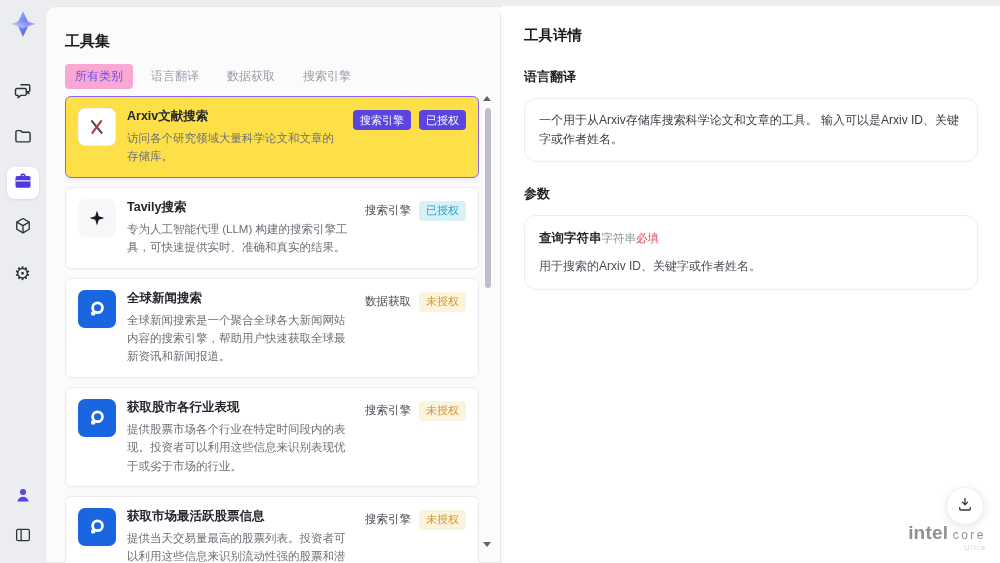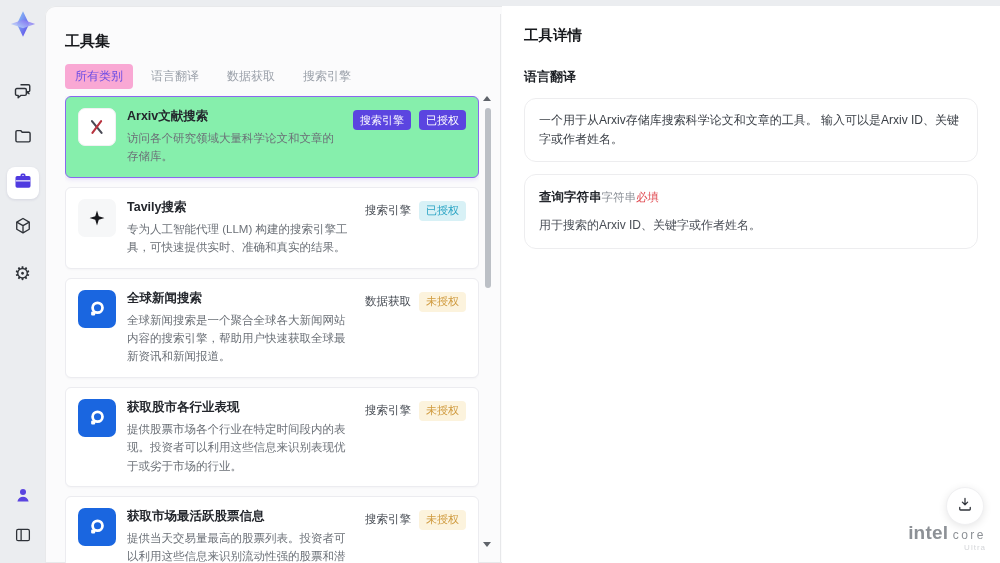--- a/index.html
+++ b/index.html
@@ -28,21 +28,21 @@
                  border-right:1px solid #e7e8ea; }
   .tp-title { margin:18px 20px 0; font-size:15px; font-weight:bold; color:#17191d; }
   .tabs { margin:13px 20px 0; display:flex; gap:8px; font-size:12px; align-items:center; }
   .tab { padding:4px 10px; border-radius:4px; color:#9ba1aa; cursor:pointer; white-space:nowrap; }
   .tab.active { background:#f9a8d4; color:#6c4de4; }
   .list { position:absolute; left:20px; top:82px; width:414px; bottom:0;
           display:flex; flex-direction:column; gap:9px; overflow:hidden; }
   .card { background:#fff; border:1px solid #ececf0; border-radius:6px;
           padding:11px 12px; display:flex; gap:11px; flex-shrink:0;
           box-shadow:0 1px 2px rgba(25,25,55,.03); cursor:pointer; }
-  .card.selected { background:#86efac; border:1.5px solid #8a68ee;
+  .card.selected { background:#fde047; border:1.5px solid #8a68ee;
                    box-shadow:0 1px 5px rgba(100,60,220,.18); }
   .tool-icon { width:38px; height:38px; border-radius:7px; flex-shrink:0;
                display:flex; align-items:center; justify-content:center; }
   .ti-white { background:#fff; border:1px solid #f1f1f3; }
   .ti-light { background:#f6f7f8; }
   .ti-blue  { background:#1a66e0; }
   .card-body { flex:1; min-width:0; }
   .card-title { font-size:12.5px; font-weight:bold; color:#23262c; margin-bottom:4px; }
   .card-desc { font-size:11.5px; color:#6b7077; line-height:1.6; }
   .card-tags { display:flex; gap:8px; align-items:flex-start; flex-shrink:0; margin-top:2px; }
@@ -259,20 +259,21 @@
     <div class="sb-thumb"></div>
     <div class="sb-arrow sb-down"></div>
   </div>
 
   <div class="details-panel">
     <div class="dp-title">工具详情</div>
     <div class="dp-section">语言翻译</div>
     <div class="dp-box">
       <span>一个用于从Arxiv存储库搜索科学论文和文章的工具。 输入可以是Arxiv ID、关键字或作者姓名。</span>
     </div>
+    <div class="dp-section">参数</div>
     <div class="dp-box">
       <div class="param-head">
         <span class="param-name">查询字符串</span>
         <span class="param-type">字符串</span>
         <span class="param-required">必填</span>
       </div>
       <div class="param-desc">用于搜索的Arxiv ID、关键字或作者姓名。</div>
     </div>
   </div>
 </div>

